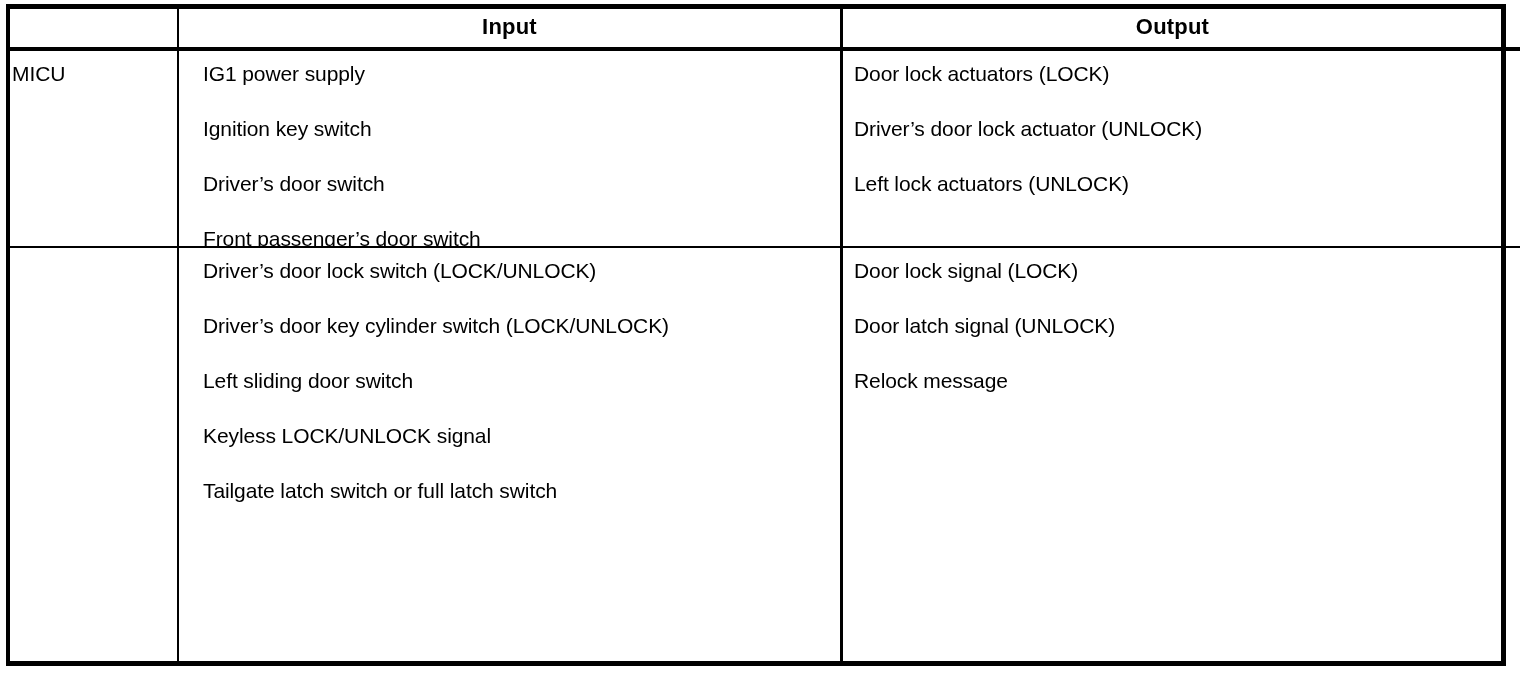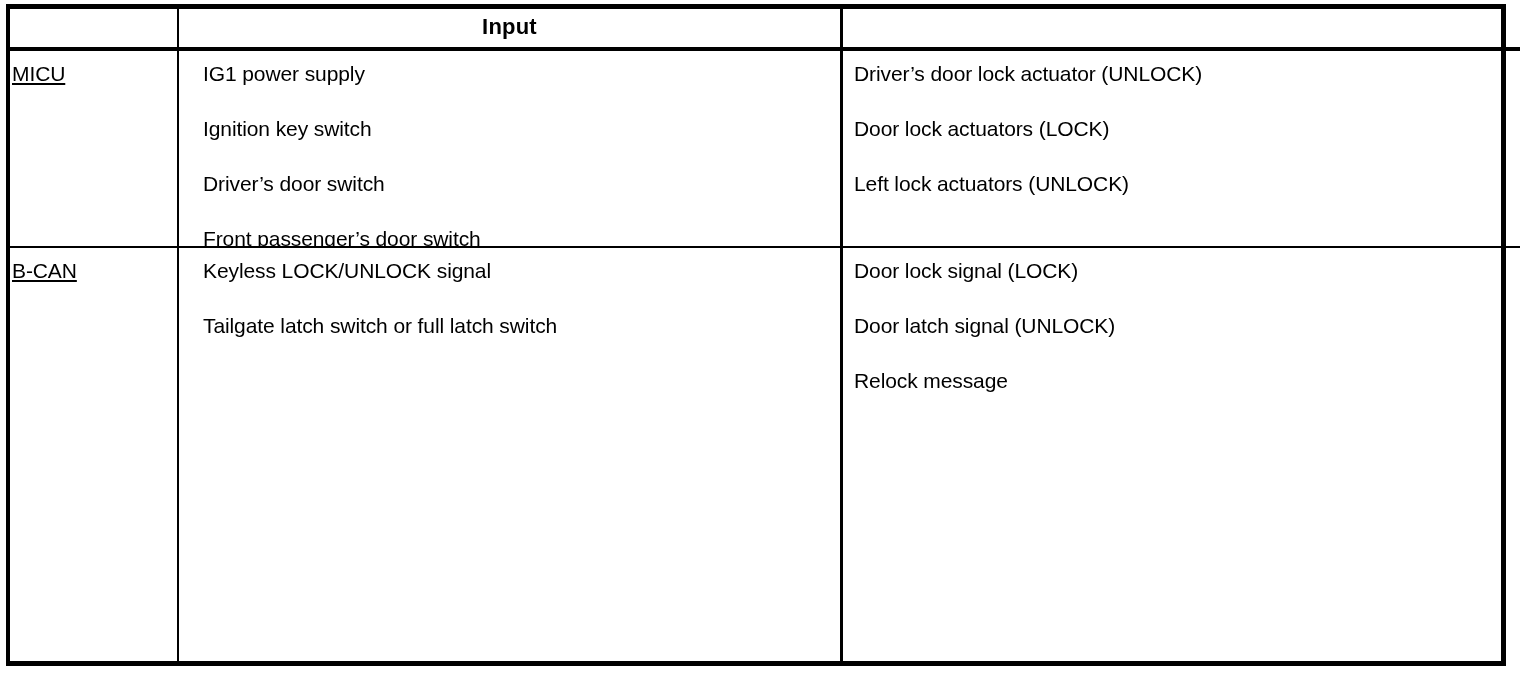--- a/index.html
+++ b/index.html
@@ -115,21 +115,21 @@
   .section-micu  { top: 42px;  height: 195px; }
   .section-bcan  { top: 239px; height: 414px; }
 
   .cell {
     position: absolute;
     top: 0;
     height: 100%;
     box-sizing: border-box;
     overflow: hidden;
   }
-  .cell-label  { left: 0px;   width: 167px; padding-left: 2px; text-decoration: underline; }
+  .cell-label  { left: 0px;   width: 167px; padding-left: 2px; }
   .cell-input  { left: 184px; width: 658px; padding-left: 9px; }
   .cell-output { left: 836px; width: 656px; padding-left: 8px; }
 
   .entry {
     font-size: 21px;
     line-height: 21px;
     white-space: nowrap;
     letter-spacing: -0.1px;
   }
 
@@ -144,44 +144,45 @@
 </style>
 </head>
 <body>
 
 <div class="page">
   <div class="table-frame">
     <div class="table-inner">
 
       <div class="header-row">
         <div class="header-cell header-input">Input</div>
+        <div class="header-cell header-output">Output</div>
       </div>
 
       <div class="section section-micu">
         <div class="cell cell-label">
           <div class="entry">MICU</div>
         </div>
         <div class="cell cell-input">
           <div class="entry">IG1 power supply</div>
           <div class="entry">Ignition key switch</div>
           <div class="entry">Driver’s door switch</div>
           <div class="entry">Front passenger’s door switch</div>
         </div>
         <div class="cell cell-output">
+          <div class="entry">Door lock actuators (LOCK)</div>
           <div class="entry">Driver’s door lock actuator (UNLOCK)</div>
-          <div class="entry">Door lock actuators (LOCK)</div>
           <div class="entry">Left lock actuators (UNLOCK)</div>
         </div>
       </div>
 
       <div class="section section-bcan">
-        <div class="cell cell-label">
-          <div class="entry">B-CAN</div>
-        </div>
         <div class="cell cell-input">
+          <div class="entry">Driver’s door lock switch (LOCK/UNLOCK)</div>
+          <div class="entry">Driver’s door key cylinder switch (LOCK/UNLOCK)</div>
+          <div class="entry">Left sliding door switch</div>
           <div class="entry">Keyless LOCK/UNLOCK signal</div>
           <div class="entry">Tailgate latch switch or full latch switch</div>
         </div>
         <div class="cell cell-output">
           <div class="entry">Door lock signal (LOCK)</div>
           <div class="entry">Door latch signal (UNLOCK)</div>
           <div class="entry">Relock message</div>
         </div>
       </div>
 

